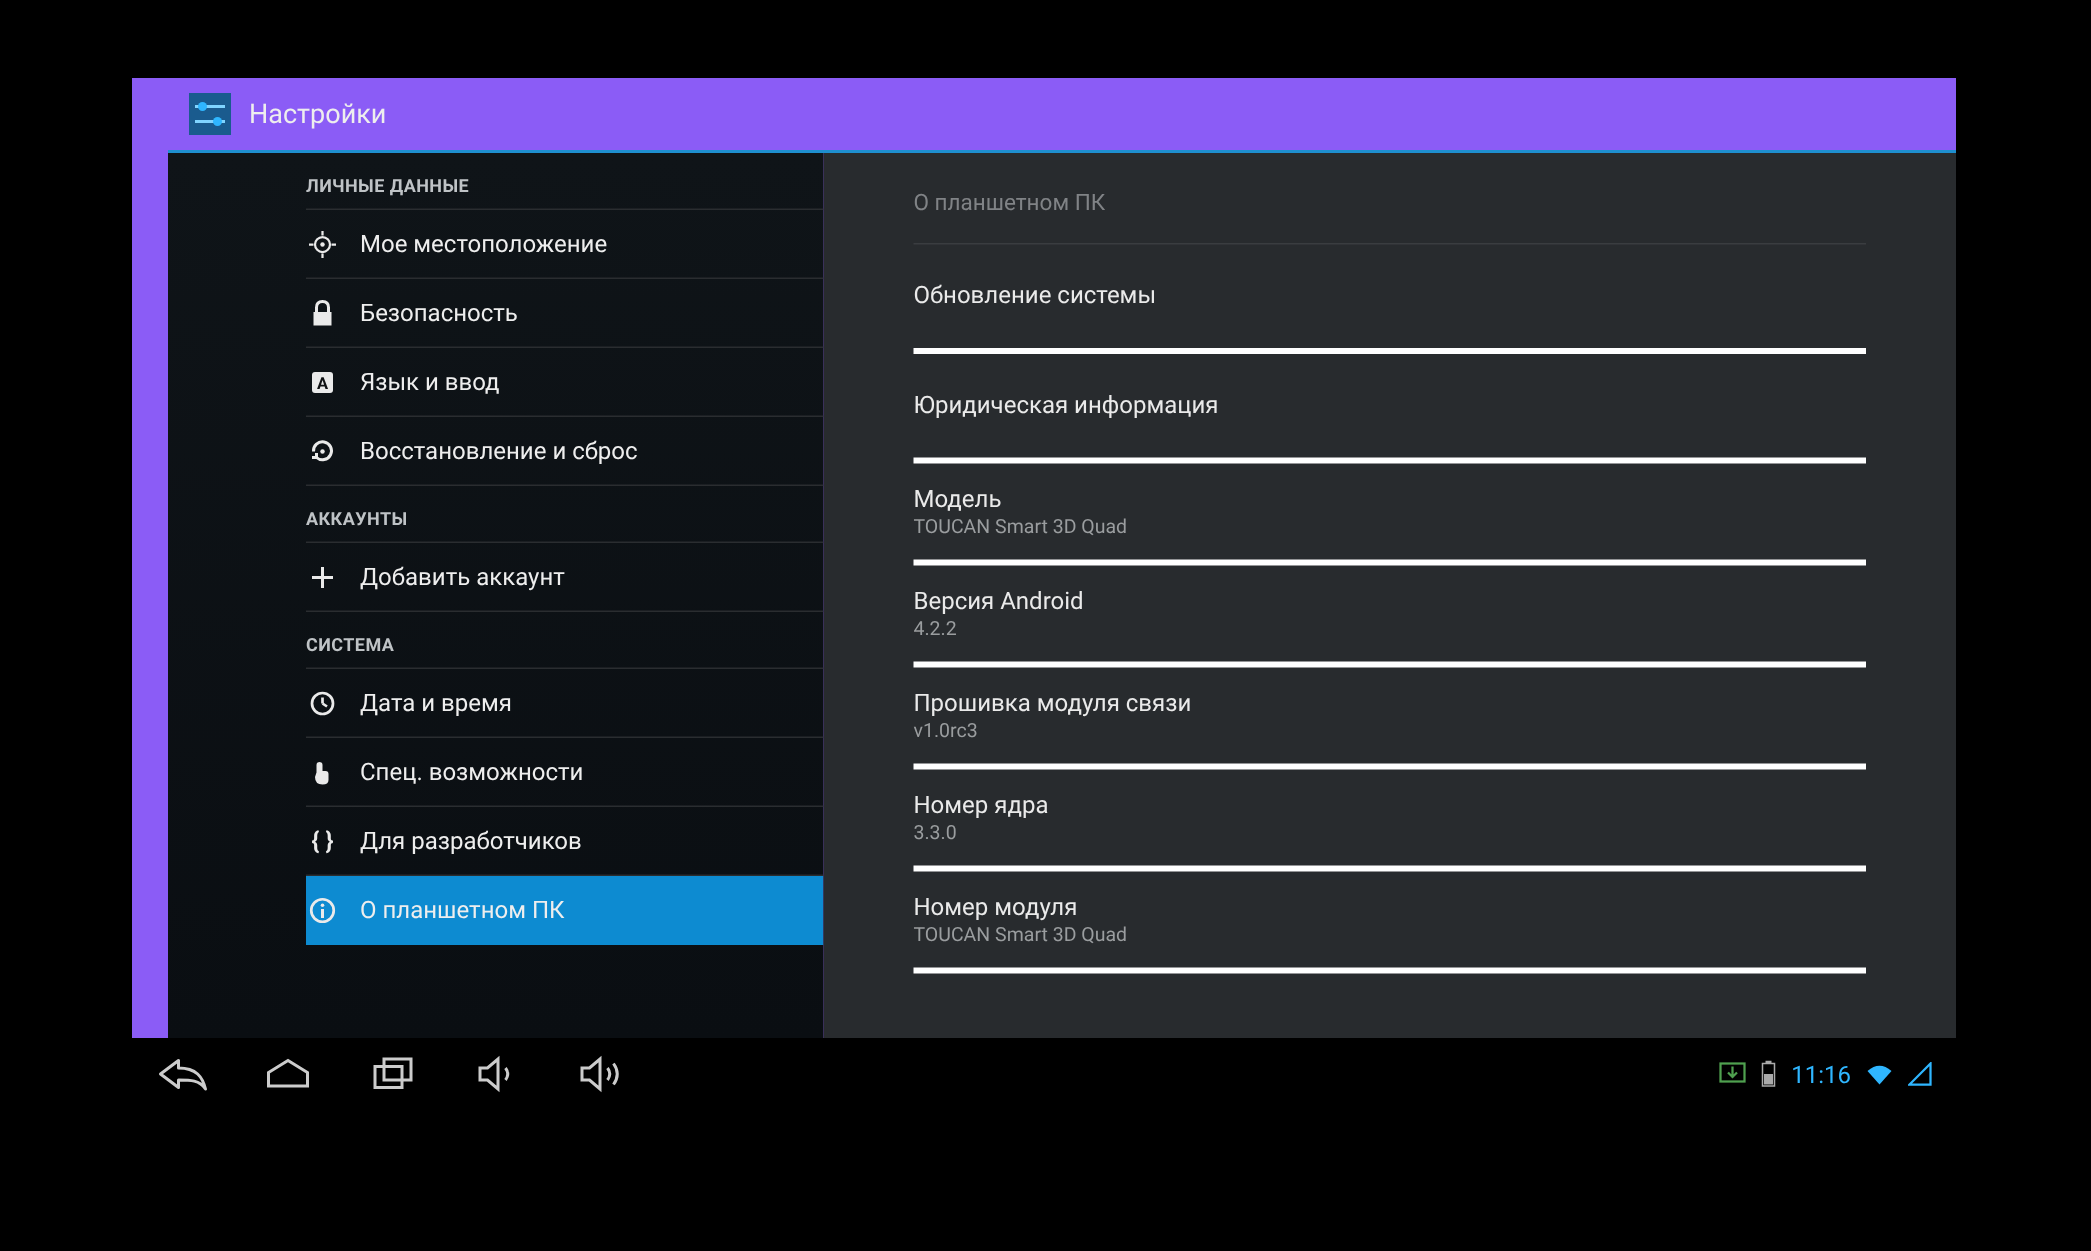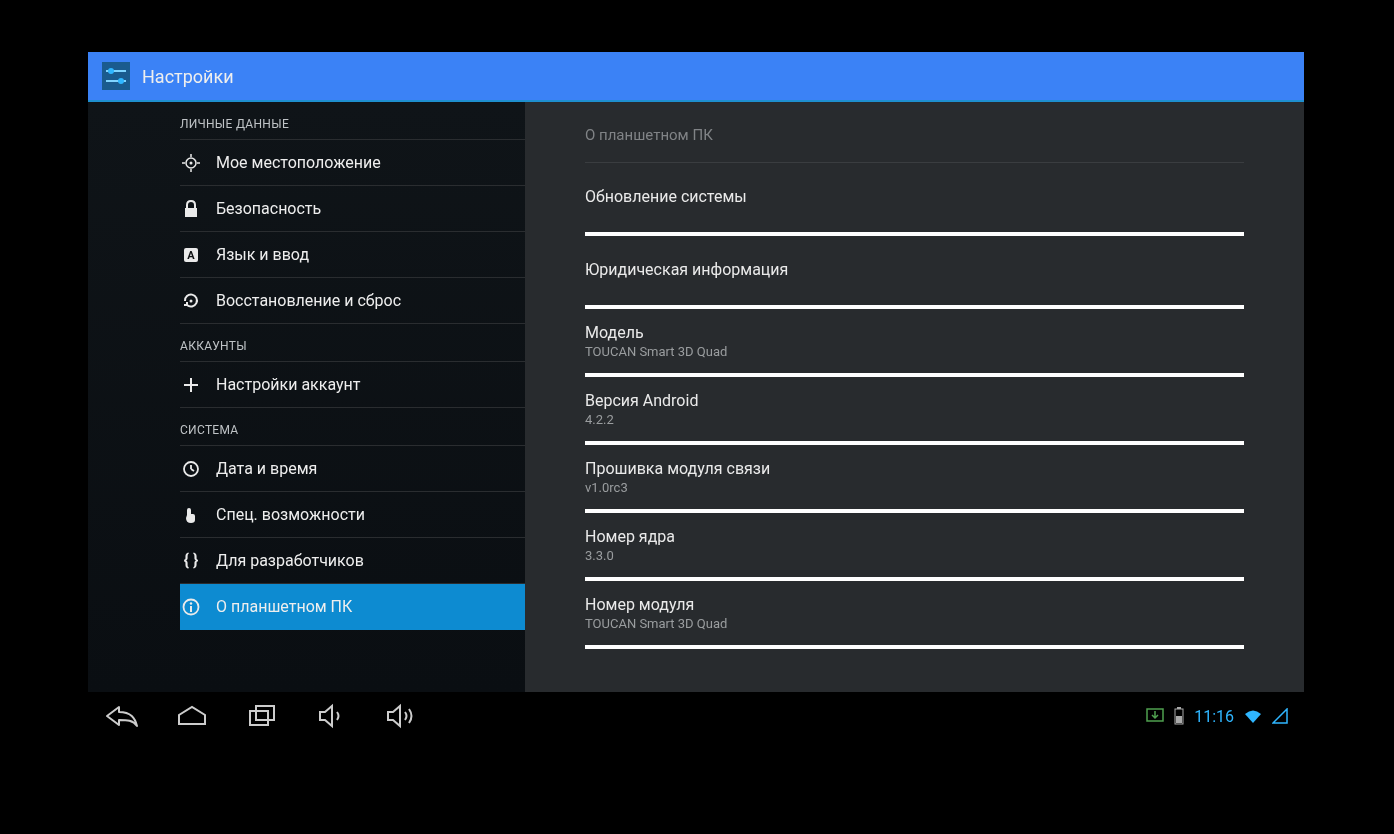--- a/index.html
+++ b/index.html
@@ -1,27 +1,27 @@
 <!DOCTYPE html>
 <html><head>
 <meta charset="utf-8">
 <style>
 * { margin: 0; padding: 0; box-sizing: border-box; }
 html, body { width: 1394px; height: 834px; background: #000; font-family: "Roboto", "Segoe UI", Arial, sans-serif; color: #fff; overflow: hidden; }
-.screen { position: absolute; left: 88px; top: 52px; width: 1216px; height: 640px; background: #3b82f6; display: flex; flex-direction: column; }
+.screen { position: absolute; left: 88px; top: 52px; width: 1216px; height: 640px; background: #8b5cf6; display: flex; flex-direction: column; padding-left: 24px; }
 .header { height: 50px; display: flex; align-items: center; padding: 0 12px; border-bottom: 2px solid #1e8fcf; }
 .header-icon { width: 32px; height: 32px; margin-right: 10px; }
 .header-title { font-size: 18px; font-weight: 400; color: #eee; }
 .content { flex: 1; display: flex; overflow: hidden; }
 .sidebar { width: 437px; background: linear-gradient(to bottom, #0f1418, #0a0e12); overflow: hidden; padding-left: 92px; }
 .side-row { display: flex; align-items: center; height: 46px; border-bottom: 1px solid #2a2d30; padding-right: 8px; cursor: pointer; }
 .side-row.selected { background: #0d8bd1; border-bottom-color: #0d8bd1; }
 .side-icon { width: 22px; display: flex; justify-content: center; margin-right: 14px; }
 .side-label { font-size: 16px; color: #eee; }
-.side-head { height: 38px; display: flex; align-items: end; padding-bottom: 8px; font-size: 12px; color: #bfc3c6; font-weight: 400; letter-spacing: .3px; border-bottom: 1px solid #2a2d30; text-align: right; }
+.side-head { height: 38px; display: flex; align-items: end; padding-bottom: 8px; font-size: 12px; color: #bfc3c6; font-weight: 700; letter-spacing: .3px; border-bottom: 1px solid #2a2d30; text-align: right; }
 .detail { flex: 1; background: #282b2e; padding: 0 60px; overflow: hidden; }
 .detail-title { color: #808386; font-size: 15px; padding: 24px 0 18px; border-bottom: 1px solid #3a3d40; }
 .d-row { padding: 14px 0; border-bottom: 4px solid #ffffff; cursor: pointer; }
 .d-row.tall { padding: 24px 0; }
 .d-title { font-size: 16px; color: #eaeaea; margin-bottom: 2px; }
 .d-sub { font-size: 13px; color: #9a9d9f; }
 .navbar { position: absolute; left: 88px; top: 692px; width: 1216px; height: 48px; display: flex; align-items: center; justify-content: space-between; padding: 12px 16px; }
 .nav-left { display: flex; align-items: center; gap: 34px; }
 .nav-btn { width: 36px; height: 36px; display: flex; align-items: center; justify-content: center; cursor: pointer; }
 .nav-right { display: flex; align-items: center; gap: 10px; color: #2fb6ff; font-size: 16px; }
@@ -88,21 +88,21 @@
           <span class="side-label">Восстановление и сброс</span>
         </div>
         <div class="side-head">АККАУНТЫ</div>
         <div class="side-row">
           <span class="side-icon">
             <svg width="18" height="18" viewBox="0 0 18 18">
               <line x1="9" y1="2" x2="9" y2="16" stroke="#eaeaea" stroke-width="2"></line>
               <line x1="2" y1="9" x2="16" y2="9" stroke="#eaeaea" stroke-width="2"></line>
             </svg>
           </span>
-          <span class="side-label">Настройки аккаунт</span>
+          <span class="side-label">Добавить аккаунт</span>
         </div>
         <div class="side-head">СИСТЕМА</div>
         <div class="side-row">
           <span class="side-icon">
             <svg width="18" height="18" viewBox="0 0 18 18">
               <circle cx="9" cy="9" r="7" fill="none" stroke="#eaeaea" stroke-width="1.8"></circle>
               <line x1="9" y1="9" x2="9" y2="5" stroke="#eaeaea" stroke-width="1.8"></line>
               <line x1="9" y1="9" x2="12" y2="11" stroke="#eaeaea" stroke-width="1.8"></line>
             </svg>
           </span>

